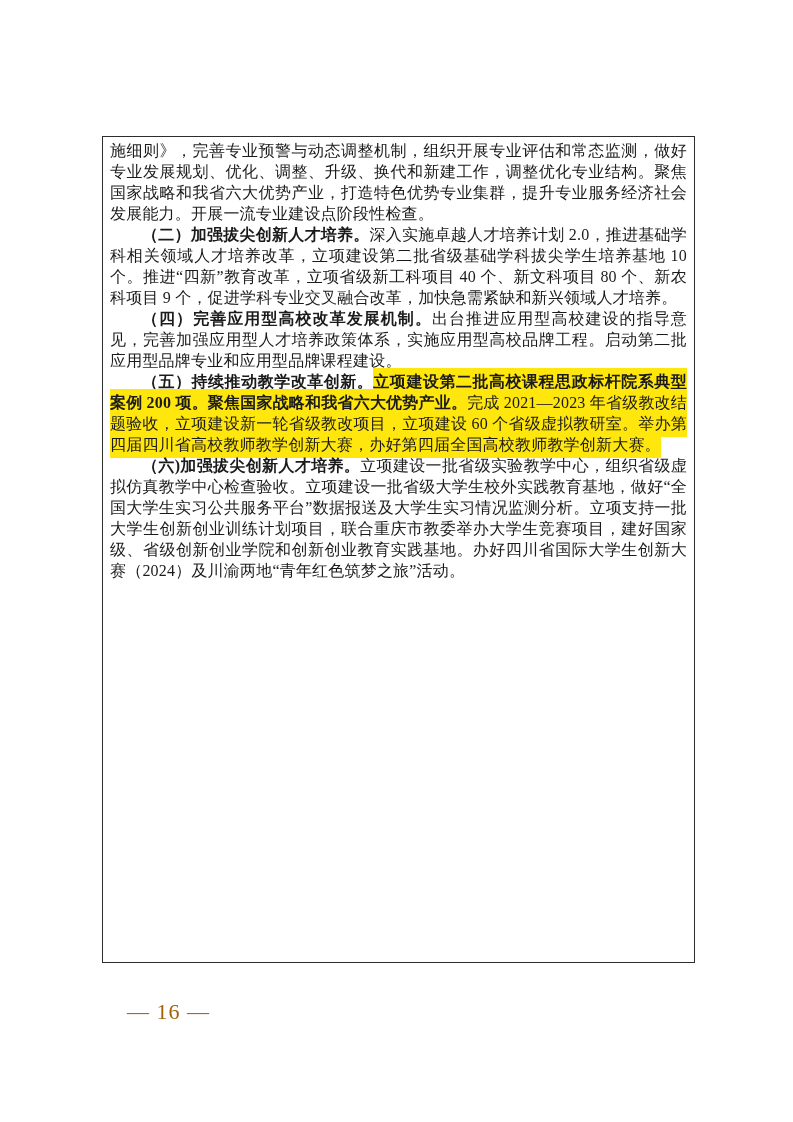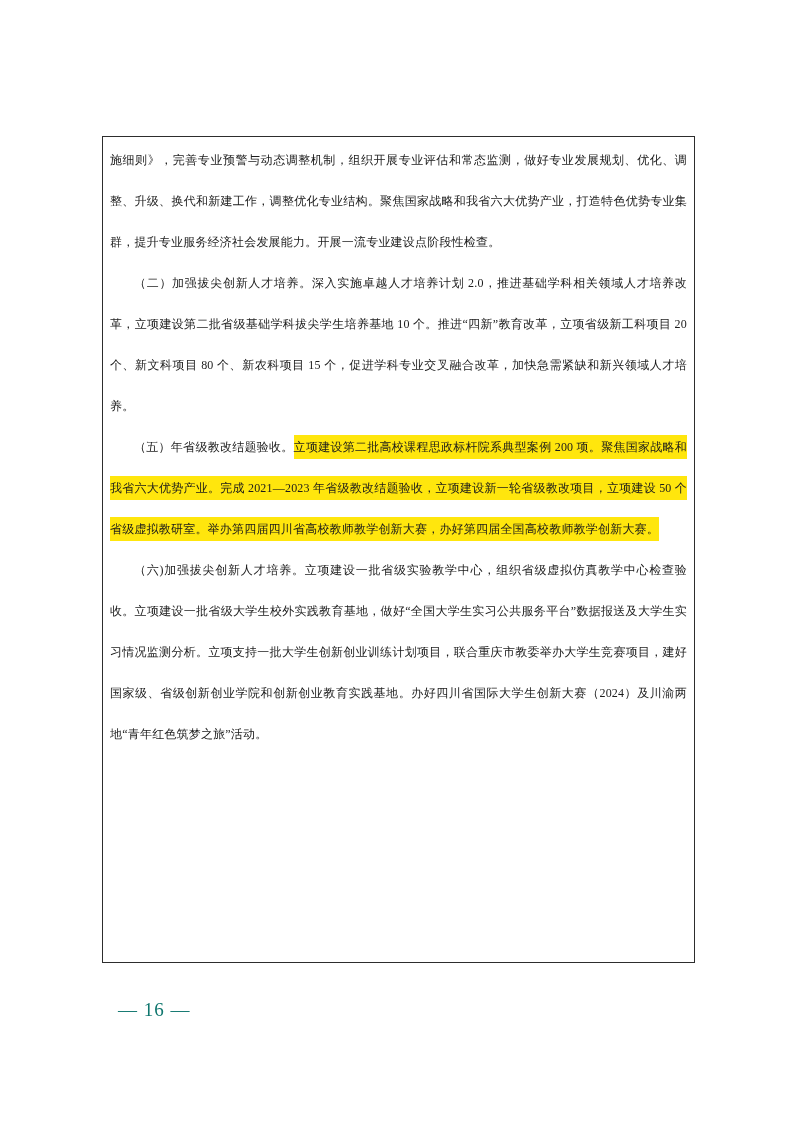--- a/index.html
+++ b/index.html
@@ -18,51 +18,52 @@
     top: 136px;
     width: 593px;
     height: 827px;
     border: 1px solid #2d2d2d;
     box-sizing: border-box;
     padding: 3px 7px 0 7px;
     overflow: hidden;
   }
   .para {
     margin: 0;
-    font-size: 12px;
-    line-height: 41px;
+    font-size: 16px;
+    line-height: 21px;
     text-align: justify;
     text-justify: inter-ideograph;
     letter-spacing: 0.2px;
   }
   .para.indent { text-indent: 2em; }
-  .run.bold { font-weight: 400; }
+  .run.bold { font-weight: 700; }
   .run.italic { }
   .run.hl {
     background: var(--hl, #ffe60d);
     padding-top: 4.6px;
     padding-bottom: 4.6px;
     box-decoration-break: clone;
     -webkit-box-decoration-break: clone;
   }
   .page-number {
     position: absolute;
-    left: 118px;
+    left: 127px;
     top: 999px;
-    font-size: 19px;
+    font-size: 22px;
     letter-spacing: 1px;
-    color: #0f766e;
+    color: #a16207;
   }
 </style>
 </head>
 <body>
 
 <div class="page">
   <div class="text-frame">
     <div>
         <p class="para"><span class="run">施细则》，完善专业预警与动态调整机制，组织开展专业评估和常态监测，做好专业发展规划、优化、调整、升级、换代和新建工作，调整优化专业结构。聚焦国家战略和我省六大优势产业，打造特色优势专业集群，提升专业服务经济社会发展能力。开展一流专业建设点阶段性检查。</span></p>
-        <p class="para indent"><span class="run bold">（二）加强拔尖创新人才培养。</span><span class="run">深入实施卓越人才培养计划 2.0，推进基础学科相关领域人才培养改革，立项建设第二批省级基础学科拔尖学生培养基地 10 个。推进“四新”教育改革，立项省级新工科项目 20 个、新文科项目 80 个、新农科项目 15 个，促进学科专业交叉融合改革，加快急需紧缺和新兴领域人才培养。</span></p>
-        <p class="para indent"><span class="run bold">（五）年省级教改结题验收。</span><span class="run bold hl">立项建设第二批高校课程思政标杆院系典型案例 200 项。</span><span class="run bold hl">聚焦国家战略和我省六大优势产业。</span><span class="run hl">完成 2021—2023 年省级教改结题验收，</span><span class="run hl">立项建设新一轮省级教改项目，立项建设 50 个省级虚拟教研室。</span><span class="run italic hl">举办第四届四川省高校教师教学创新大赛，办好第四届全国高校教师教学创新大赛。</span></p>
+        <p class="para indent"><span class="run bold">（二）加强拔尖创新人才培养。</span><span class="run">深入实施卓越人才培养计划 2.0，推进基础学科相关领域人才培养改革，立项建设第二批省级基础学科拔尖学生培养基地 10 个。推进“四新”教育改革，立项省级新工科项目 40 个、新文科项目 80 个、新农科项目 9 个，促进学科专业交叉融合改革，加快急需紧缺和新兴领域人才培养。</span></p>
+        <p class="para indent"><span class="run bold">（四）完善应用型高校改革发展机制。</span><span class="run">出台推进应用型高校建设的指导意见，完善加强应用型人才培养政策体系，实施应用型高校品牌工程。启动第二批应用型品牌专业和应用型品牌课程建设。</span></p>
+        <p class="para indent"><span class="run bold">（五）持续推动教学改革创新。</span><span class="run bold hl">立项建设第二批高校课程思政标杆院系典型案例 200 项。</span><span class="run bold hl">聚焦国家战略和我省六大优势产业。</span><span class="run hl">完成 2021—2023 年省级教改结题验收，</span><span class="run hl">立项建设新一轮省级教改项目，立项建设 60 个省级虚拟教研室。</span><span class="run italic hl">举办第四届四川省高校教师教学创新大赛，办好第四届全国高校教师教学创新大赛。</span></p>
         <p class="para indent"><span class="run bold">（六)加强拔尖创新人才培养。</span><span class="run">立项建设一批省级实验教学中心，组织省级虚拟仿真教学中心检查验收。立项建设一批省级大学生校外实践教育基地，做好“全国大学生实习公共服务平台”数据报送及大学生实习情况监测分析。立项支持一批大学生创新创业训练计划项目，联合重庆市教委举办大学生竞赛项目，建好国家级、省级创新创业学院和创新创业教育实践基地。办好四川省国际大学生创新大赛（2024）及川渝两地“青年红色筑梦之旅”活动。</span></p>
       </div>
   </div>
   <div class="page-number">— 16 —</div>
 </div>
 
 </body></html>

